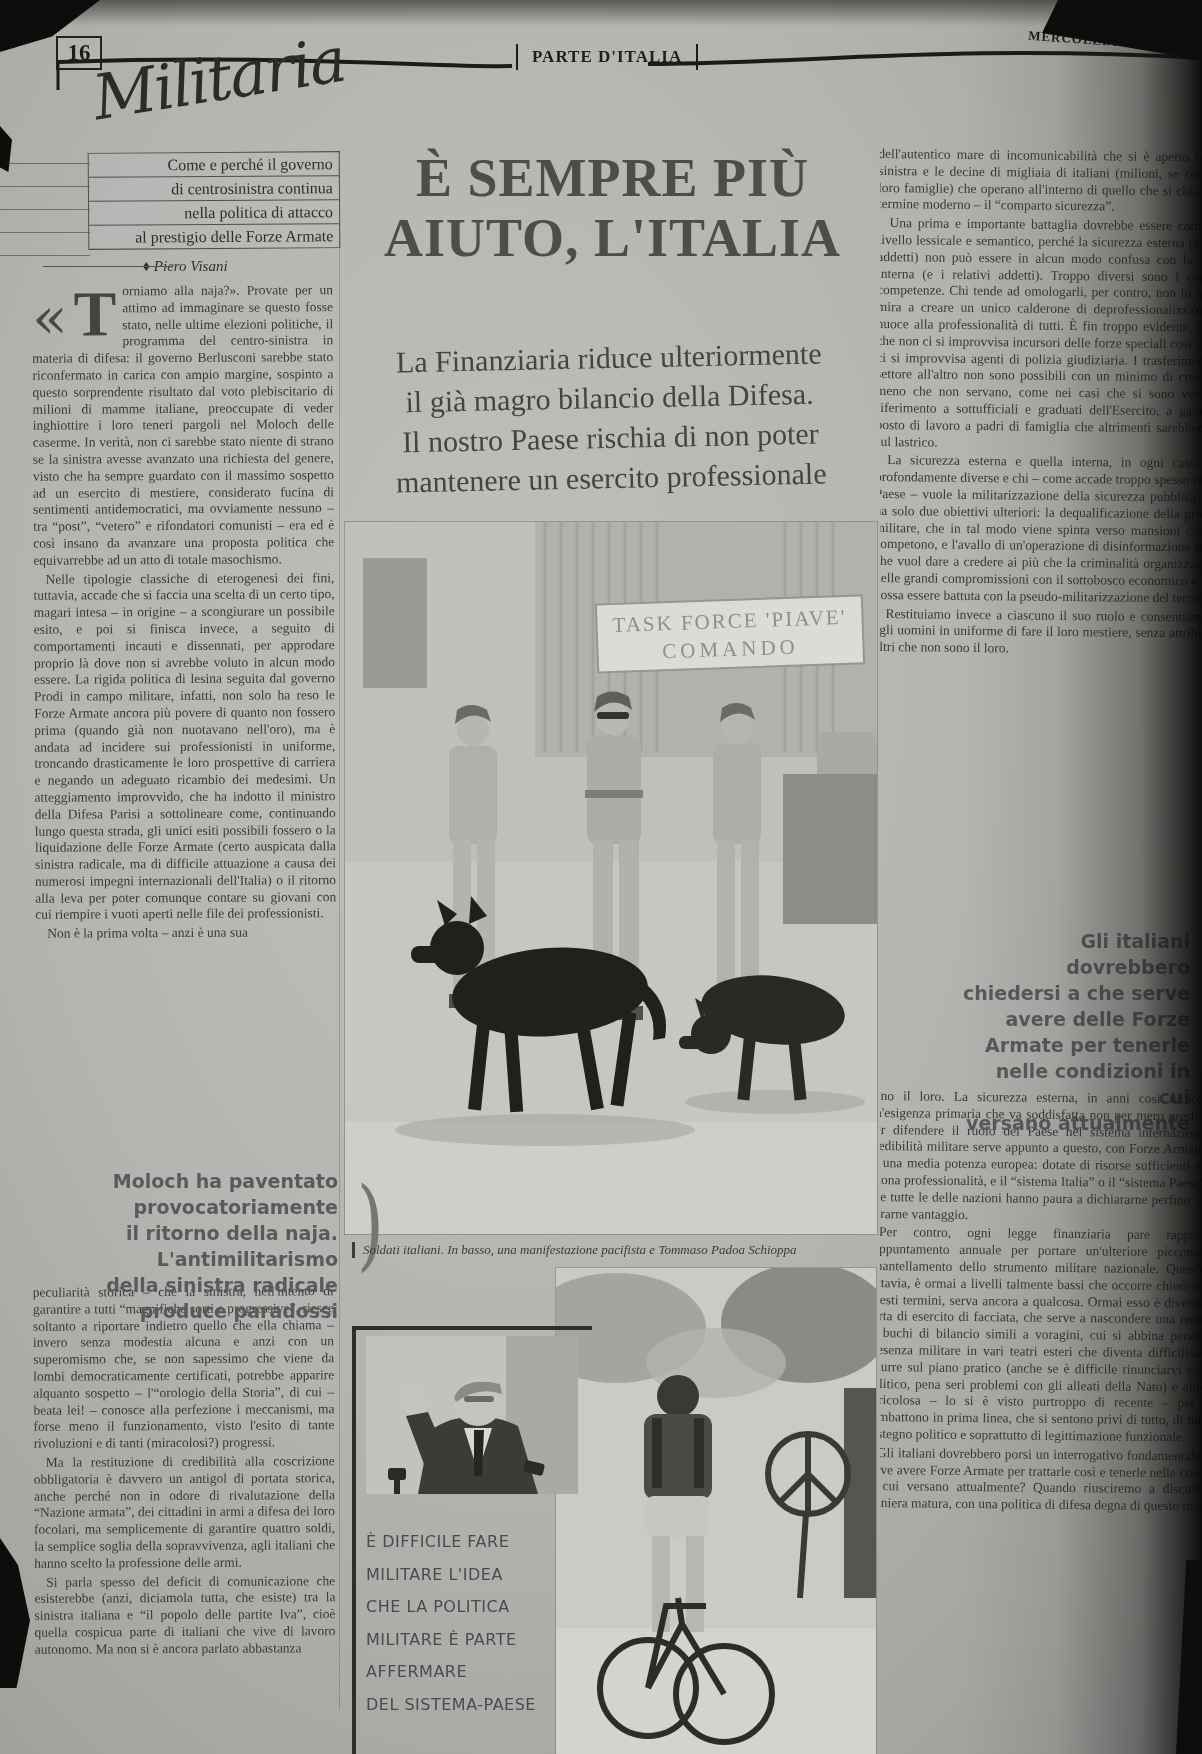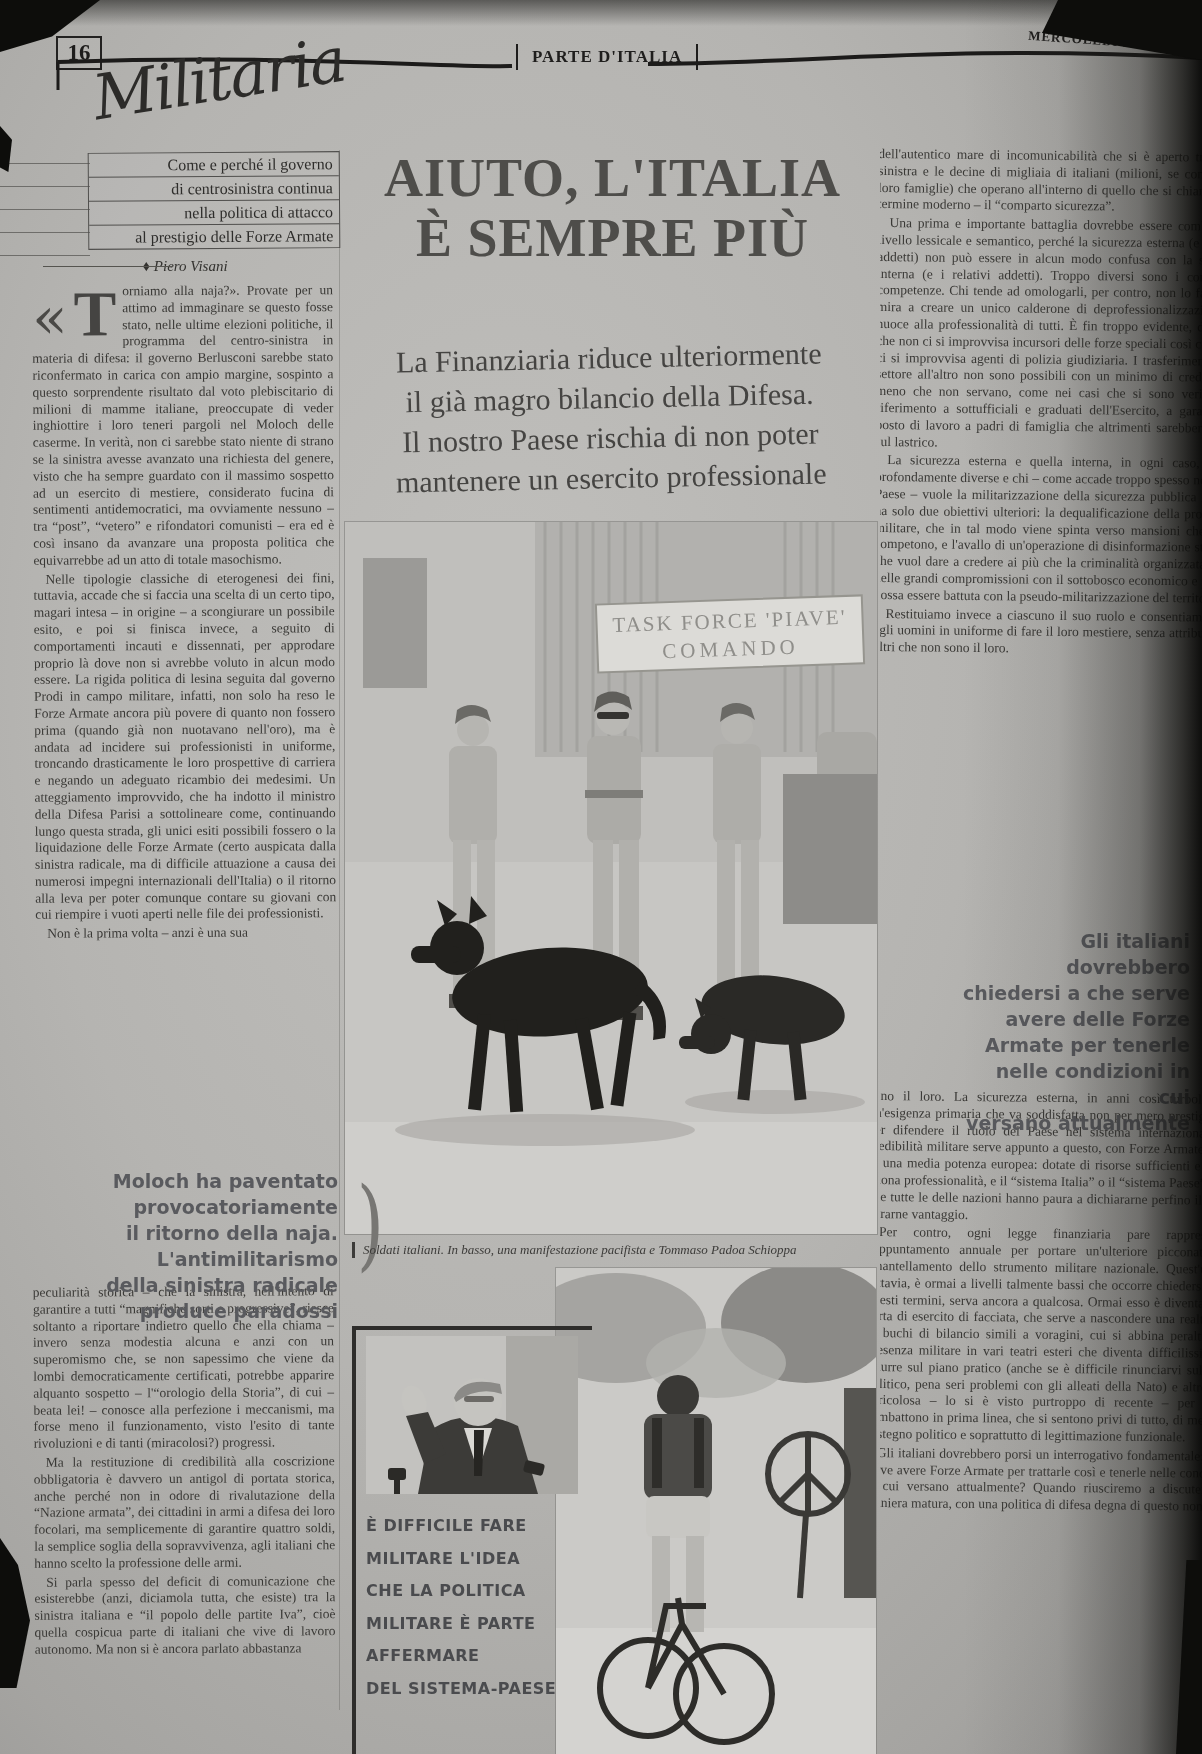--- a/index.html
+++ b/index.html
@@ -61,21 +61,21 @@
   .pq-left{left:88px;top:1168px;width:250px;}
   .pq-right{left:960px;top:928px;width:230px;}
   .pq-mark{position:absolute;right:-52px;top:6px;font:100px/100px "DejaVu Serif",serif;color:#777673;transform:scaleX(0.7);}
   
   figure{margin:0;padding:0;position:absolute;z-index:5;}
   .photo-main{left:345px;top:522px;width:532px;height:712px;box-shadow:0 0 0 1px rgba(80,79,76,0.35);}
   .photo-caption{position:absolute;left:352px;top:1242px;width:540px;z-index:6;
     font:italic 13px/16px "Liberation Serif",serif;color:#3c3b39;border-left:3px solid #3c3b39;padding-left:8px;}
   .inset{left:352px;top:1326px;width:226px;height:428px;border-left:4px solid #2e2d2b;border-top:4px solid #2e2d2b;padding:6px 0 0 10px;z-index:6;}
   .inset svg{display:block;}
-  .inset-caption{margin-top:16px;font-family:"DejaVu Sans",sans-serif;font-weight:bold;font-size:16px;line-height:32.5px;
+  .inset-caption{margin-top:32px;font-family:"DejaVu Sans",sans-serif;font-weight:normal;font-size:16px;line-height:32.5px;
     color:#4a4b4e;letter-spacing:0.5px;}
   .photo-cyclist{left:556px;top:1268px;width:320px;height:486px;box-shadow:0 0 0 1px rgba(80,79,76,0.3);}
   
   .right-clip{position:absolute;left:880px;top:0;width:322px;height:1754px;overflow:hidden;z-index:5;}
   .right-inner{position:absolute;left:0;top:0;width:380px;transform:rotate(0.6deg);}
   .rt-top{position:absolute;left:0;top:148px;width:372px;}
   .rt-bottom{position:absolute;left:0;top:1090px;width:372px;}
   .right-clip .body-p{width:372px;}
 </style>
 </head>
@@ -102,22 +102,22 @@
     <div>al prestigio delle Forze Armate</div>
   </div>
 
   <div class="byline">
     <span class="rule"></span>
     <span>♦</span>
     <span>Piero Visani</span>
   </div>
 
   <div class="headline">
+    <div>È SEMPRE PIÙ</div>
     <div>AIUTO, L'ITALIA</div>
-    <div>È SEMPRE PIÙ</div>
   </div>
   <div class="subhead">
     <div>La Finanziaria riduce ulteriormente</div>
     <div>il già magro bilancio della Difesa.</div>
     <div>Il nostro Paese rischia di non poter</div>
     <div>mantenere un esercito professionale</div>
   </div>
 
   <div class="colrule" style="left:339px"></div>
 

